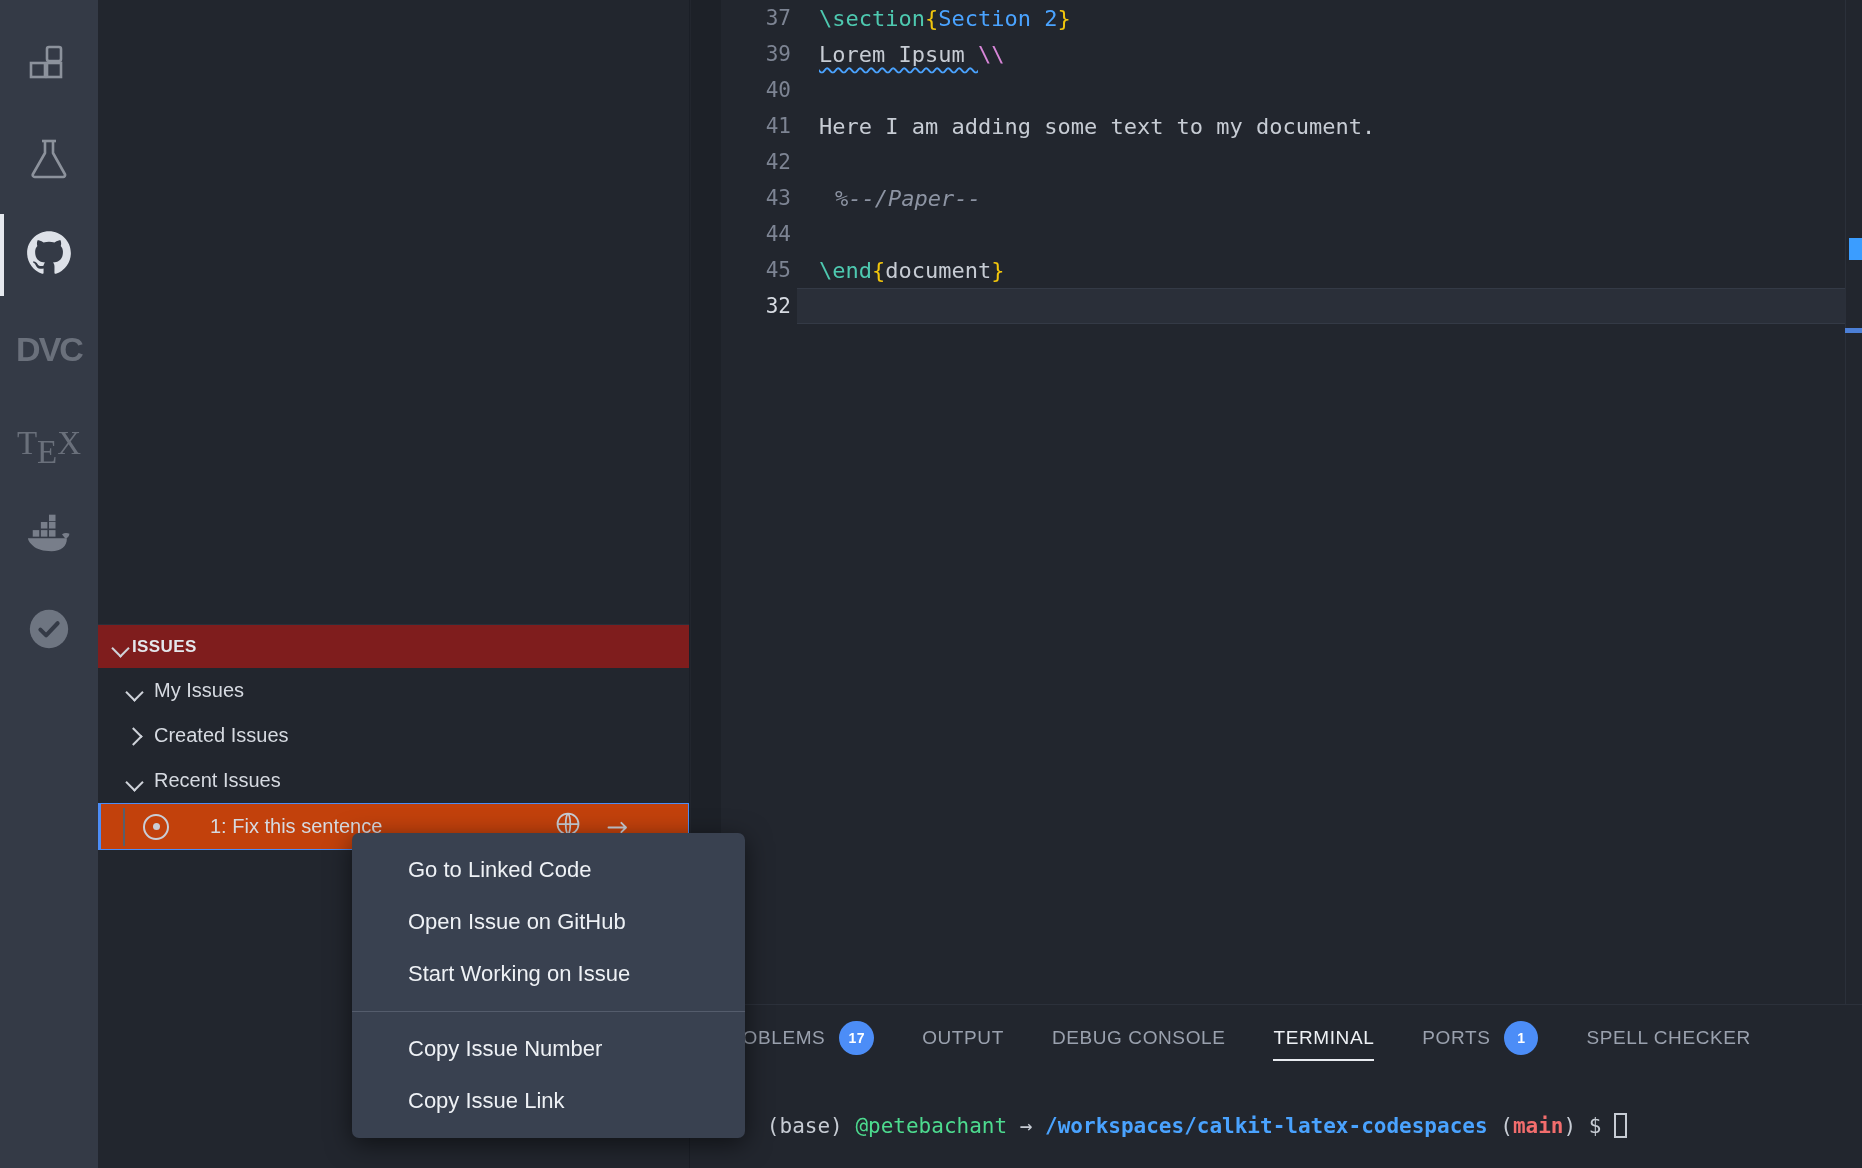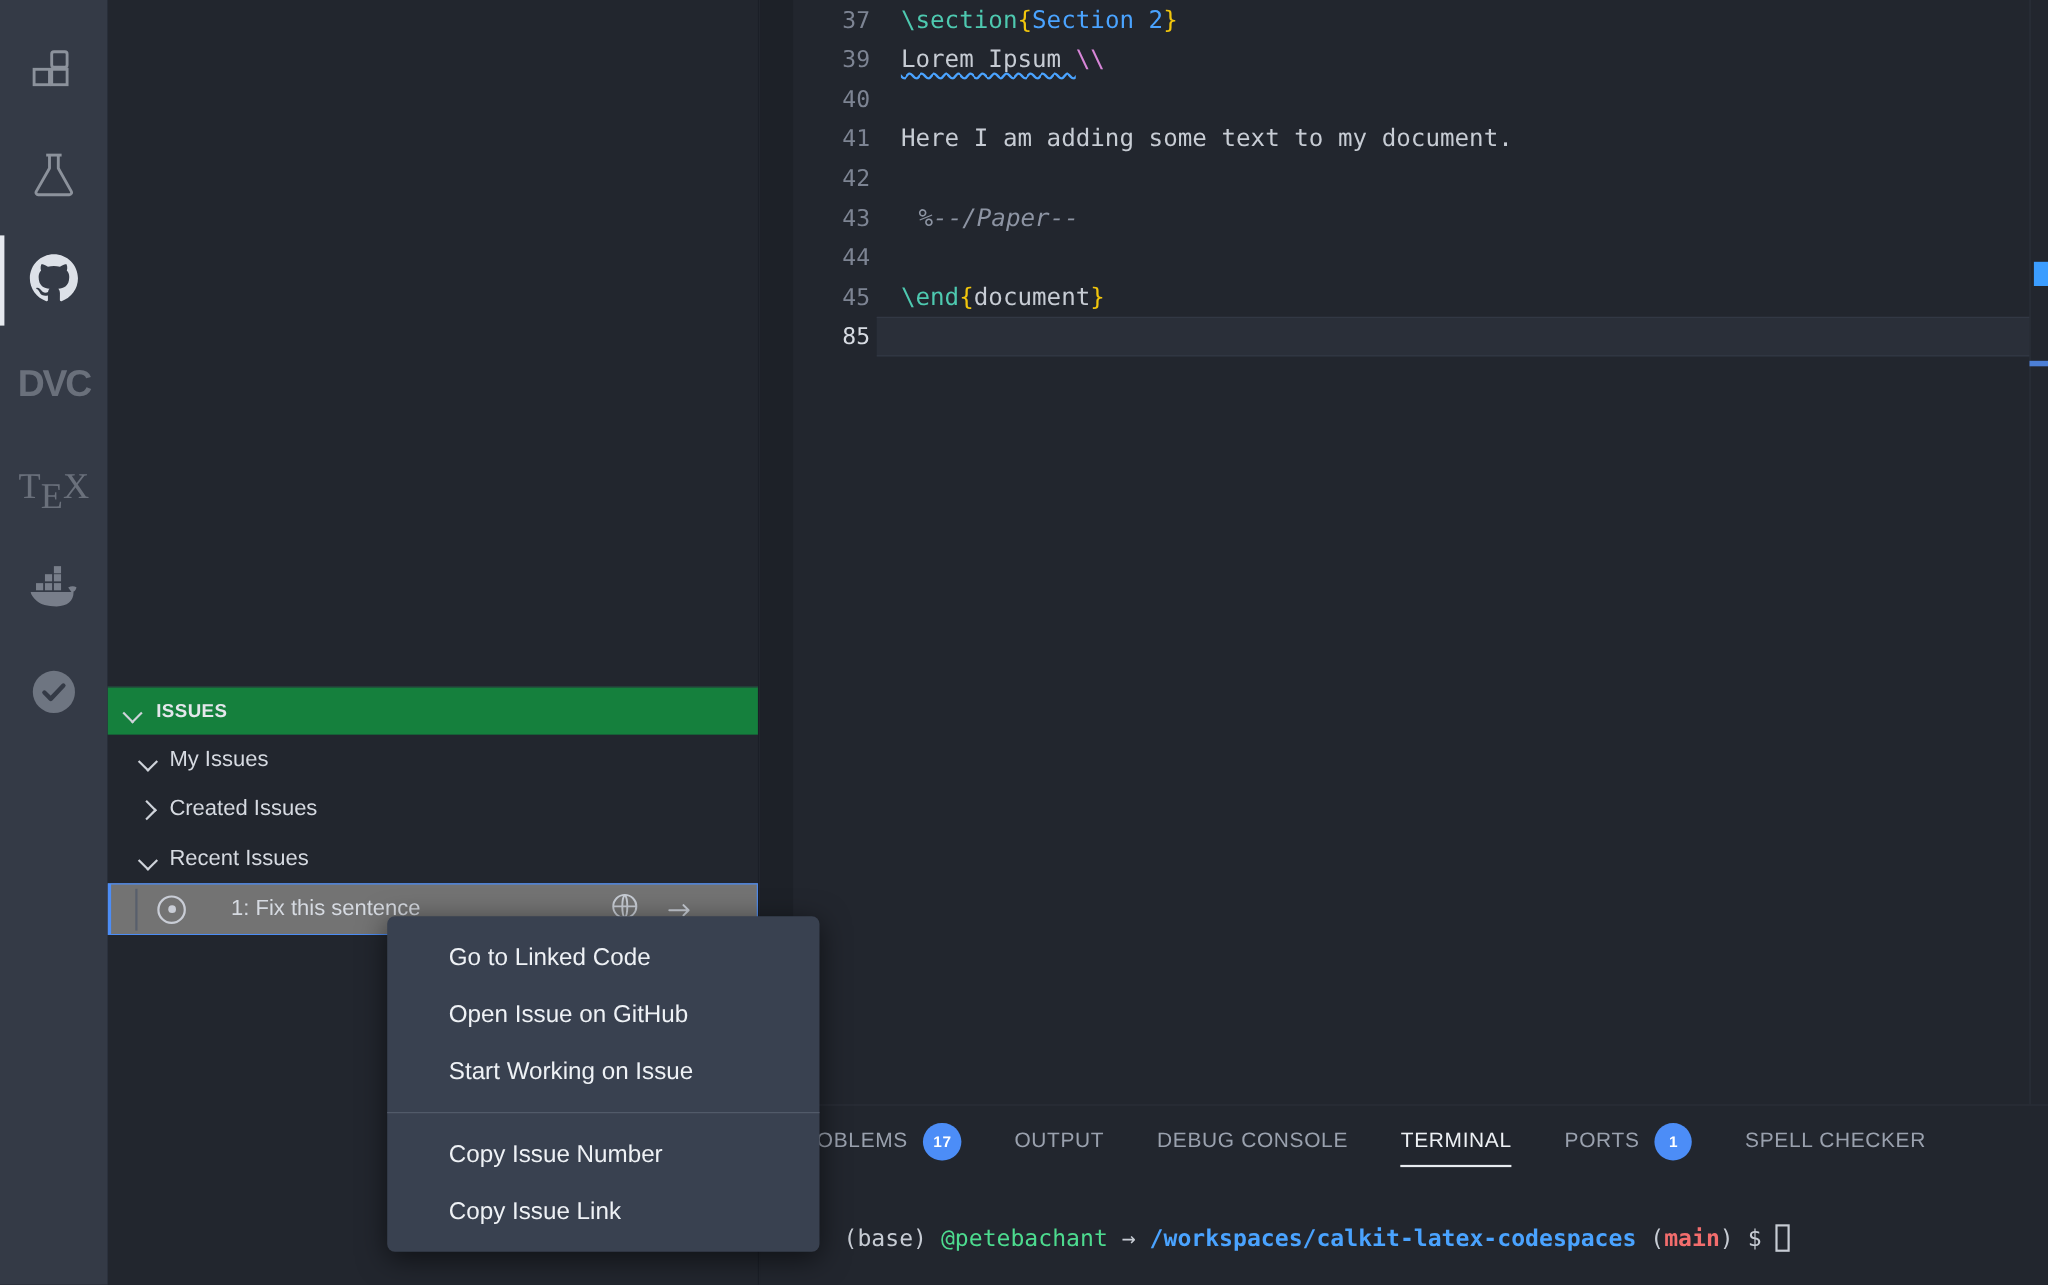--- a/index.html
+++ b/index.html
@@ -46,23 +46,23 @@
   
   .sidebar {
     position: absolute; left: 98px; top: 0;
     width: 592px; height: 1168px;
     background: #22262e;
     border-right: 1px solid #1b1f27;
   }
   .sidebar-upper { height: 624px; background: #22262e; }
 
   .section-header {
-    height: 44px; background: #15803d;
+    height: 44px; background: #7f1d1d;
     display: flex; align-items: center;
-    padding-left: 12px; gap: 10px;
+    padding-left: 12px; 
     border-top: 1px solid #2a2f3a;
     cursor: pointer;
     text-align: center;
   }
   .section-header .title {
     color: #e4e7ec; font-size: 17px; font-weight: bold;
     letter-spacing: .4px;
   }
   .chev {
     width: 22px; height: 22px; flex: 0 0 22px;
@@ -83,21 +83,21 @@
 
   .tree { background: #22262e; }
   .tree-row {
     height: 45px; display: flex; align-items: center;
     padding-left: 26px; gap: 8px;
     color: #d6dae1; font-size: 20px;
     cursor: pointer; position: relative;
   }
   .tree-row.child { padding-left: 42px; }
   .tree-row.selected {
-    background: #737373;
+    background: #c2410c;
     border: 1px solid #4c8df7;
     border-left: 3px solid #4c8df7;
     height: 47px;
     gap: 41px;
   }
   .tree-row.selected::before {
     content: ""; position: absolute; left: 22px; top: 4px;
     width: 2px; height: 38px; background: #585f6c;
   }
   .row-actions {
@@ -394,21 +394,21 @@
         <div class="code-line">
           <span class="ln">44</span>
           <span class="code-text" style="position: relative;"></span>
         </div>
         <div class="code-line">
           <span class="ln">45</span>
           <span class="code-text" style="position: relative;"><span class="tk-cmd">\end</span><span class="tk-brace">{</span><span class="tk-plain">document</span><span class="tk-brace">}</span></span>
         </div>
         <div class="code-line">
           <div class="active-line"></div>
-          <span class="ln cur">85</span>
+          <span class="ln cur">32</span>
           <span class="code-text" style="position: relative;"></span>
         </div>
       </div>
 
     <div class="ruler">
       <div class="ruler-cursor"></div>
       <div class="ruler-line"></div>
     </div>
   </div>
 

